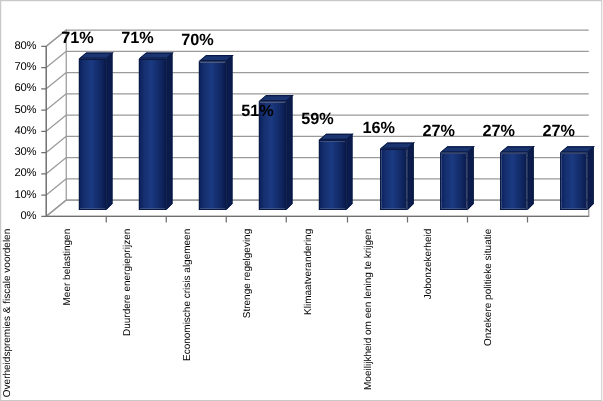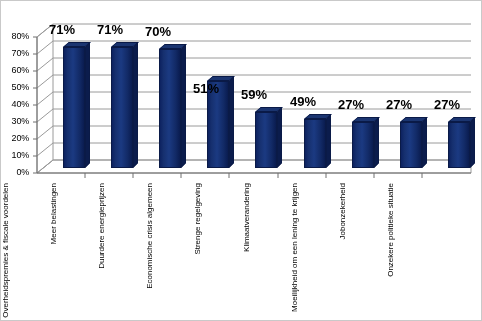--- a/index.html
+++ b/index.html
@@ -183,21 +183,21 @@
     <div class="top" style="bottom:45.9px;"></div>
     <div class="side" style="left:22px;bottom:0px;height:45.9px;"></div>
     <div class="front" style="height:45.9px;"></div>
   </div>
 
   <div class="value-label" style="left:48px;top:21px;">71%</div>
   <div class="value-label" style="left:96px;top:21px;">71%</div>
   <div class="value-label" style="left:144px;top:23px;">70%</div>
   <div class="value-label" style="left:192px;top:56px;margin-top:24px;">51%</div>
   <div class="value-label" style="left:240px;top:86px;">59%</div>
-  <div class="value-label" style="left:289px;top:93px;">49%</div>
+  <div class="value-label" style="left:289px;top:93px;">16%</div>
   <div class="value-label" style="left:337px;top:96px;">27%</div>
   <div class="value-label" style="left:385px;top:96px;">27%</div>
   <div class="value-label" style="left:433px;top:96px;">27%</div>
 
   <div class="cat-label" style="left:0px;top:182px;width:135px;transform-origin:left top;transform:rotate(-90deg) translate(-135px,0);">Overheidspremies &amp; fiscale voordelen</div>
   <div class="cat-label" style="left:48px;top:182px;width:135px;transform-origin:left top;transform:rotate(-90deg) translate(-135px,0);">Meer belastingen</div>
   <div class="cat-label" style="left:96px;top:182px;width:135px;transform-origin:left top;transform:rotate(-90deg) translate(-135px,0);">Duurdere energieprijzen</div>
   <div class="cat-label" style="left:144px;top:182px;width:135px;transform-origin:left top;transform:rotate(-90deg) translate(-135px,0);">Economische crisis algemeen</div>
   <div class="cat-label" style="left:192px;top:182px;width:135px;transform-origin:left top;transform:rotate(-90deg) translate(-135px,0);">Strenge regelgeving</div>
   <div class="cat-label" style="left:241px;top:182px;width:135px;transform-origin:left top;transform:rotate(-90deg) translate(-135px,0);">Klimaatverandering</div>

